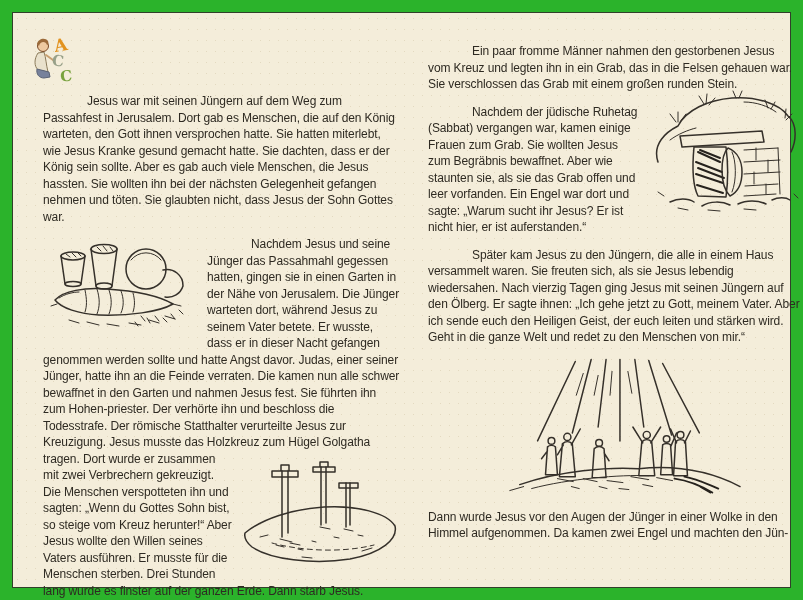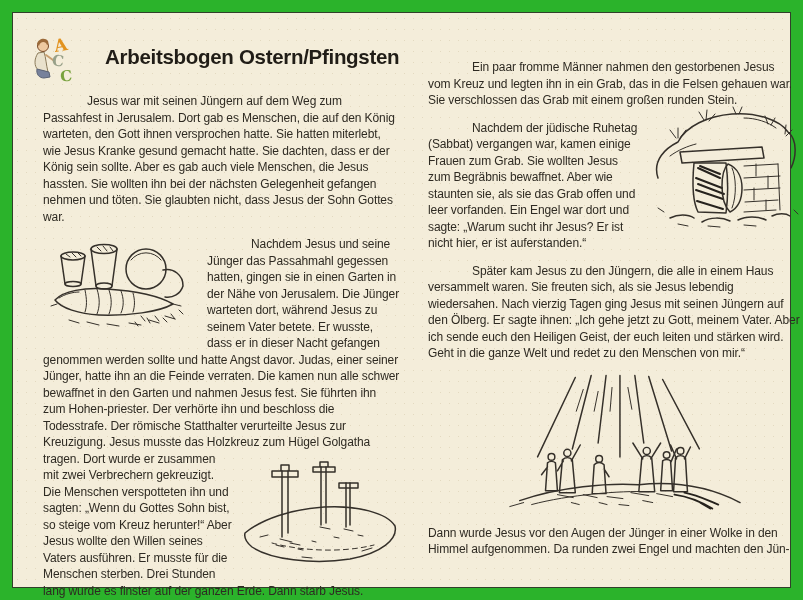--- a/index.html
+++ b/index.html
@@ -19,21 +19,21 @@
     background-color:#f4edda;
     background-image:
       radial-gradient(circle, rgba(170,145,100,.22) 0 .6px, transparent .8px),
       radial-gradient(circle, rgba(150,130,95,.15) 0 .5px, transparent .7px);
     background-size:9px 11px,14px 8px;
     background-position:0 0,4px 6px;
     color:#2e2a22;
   }
   .doc{font-size:12px;line-height:16.5px;letter-spacing:-0.1px;text-align:left;}
   .col-left{position:absolute;left:30px;top:20px;width:357px;}
-  .col-right{position:absolute;left:415px;top:46px;width:372px;}
+  .col-right{position:absolute;left:415px;top:30px;width:372px;}
   .hdr{position:relative;height:54px;margin-bottom:6px;}
   .logo{position:absolute;left:-12px;top:0;width:50px;height:52px;}
   .title{
     margin:0 0 0 62px;padding-top:16px;
     font-size:20.5px;font-weight:bold;color:#211d17;letter-spacing:-0.3px;
     white-space:nowrap;
   }
   p.para{margin:0 0 11px 0;}
   .indent{text-indent:44px;}
   .fig{display:block;}
@@ -62,21 +62,20 @@
             <path d="M6,36 C5,41 8,45 13,45 L19,44 L18,39 Z" fill="#77819b" stroke="#5a6275" stroke-width="1"></path>
             <circle cx="12" cy="13" r="5.5" fill="#eec9a0" stroke="#7a4a28" stroke-width="1"></circle>
             <path d="M6,11 C7,6 14,4 17,8 C18,10 17,12 16,12 C15,8 9,8 8,13 Z" fill="#9b6a3a" stroke="none"></path>
             <path d="M15,22 L22,27" stroke="#c8a070" stroke-width="2" stroke-linecap="round"></path>
 
             <text x="23" y="18" font-family="DejaVu Serif,serif" font-size="17" font-weight="bold" fill="#e2921e" transform="rotate(-10 30 12)">A</text>
             <text x="21" y="33" font-family="DejaVu Serif,serif" font-size="15" font-weight="bold" fill="#98a089" transform="rotate(6 28 28)">C</text>
             <text x="29" y="48" font-family="DejaVu Serif,serif" font-size="15" font-weight="bold" fill="#79a23e" transform="rotate(-6 36 42)">C</text>
           </svg>
         </span>
-        <h1 class="title">Arbeitsbogen Ostern/Pfingsten</h1>
       </div>
 
       <p class="para indent">Jesus war mit seinen Jüngern auf dem Weg zum Passahfest in Jerusalem. Dort gab es Menschen, die auf den König warteten, den Gott ihnen versprochen hatte. Sie hatten miterlebt, wie Jesus Kranke gesund gemacht hatte. Sie dachten, dass er der König sein sollte. Aber es gab auch viele Menschen, die Jesus hassten. Sie wollten ihn bei der nächsten Gelegenheit gefangen nehmen und töten. Sie glaubten nicht, dass Jesus der Sohn Gottes war.</p>
 
       <p class="para indent">
         <span class="fig fig-meal">
           <svg viewBox="0 0 150 92">
 
             <ellipse class="ink" cx="28" cy="14" rx="12" ry="4"></ellipse>
             <path class="ink" d="M16,14 L20,42 M40,14 L36,42"></path>
@@ -177,17 +176,17 @@
 
           <path class="ink" d="M40,128 C80,114 130,110 160,112 C200,108 235,116 262,130"></path>
           <path class="ink-thin" d="M52,132 C90,122 140,118 170,119 M30,134 l14,-4"></path>
 
           <path class="ink-thin" d="M78,122 l16,3 M104,122 l14,3 M128,124 l16,2 M152,120 l18,3 M178,121 l16,3"></path>
           <path class="ink-dark" d="M196,122 C210,124 224,130 234,136 M206,120 C218,122 230,128 240,132 M222,130 l10,6"></path>
           <path class="ink-thin" d="M120,130 l8,2 M140,132 l10,1 M92,130 l8,2 M164,128 l10,2"></path>
         </svg>
       </div>
 
-      <p class="para">Dann wurde Jesus vor den Augen der Jünger in einer Wolke in den Himmel aufgenommen. Da runden zwei Engel und machten den Jün-</p>
+      <p class="para">Dann wurde Jesus vor den Augen der Jünger in einer Wolke in den Himmel aufgenommen. Da kamen zwei Engel und machten den Jün-</p>
     </div>
 
   </div>
 </div>
 
 </body></html>

